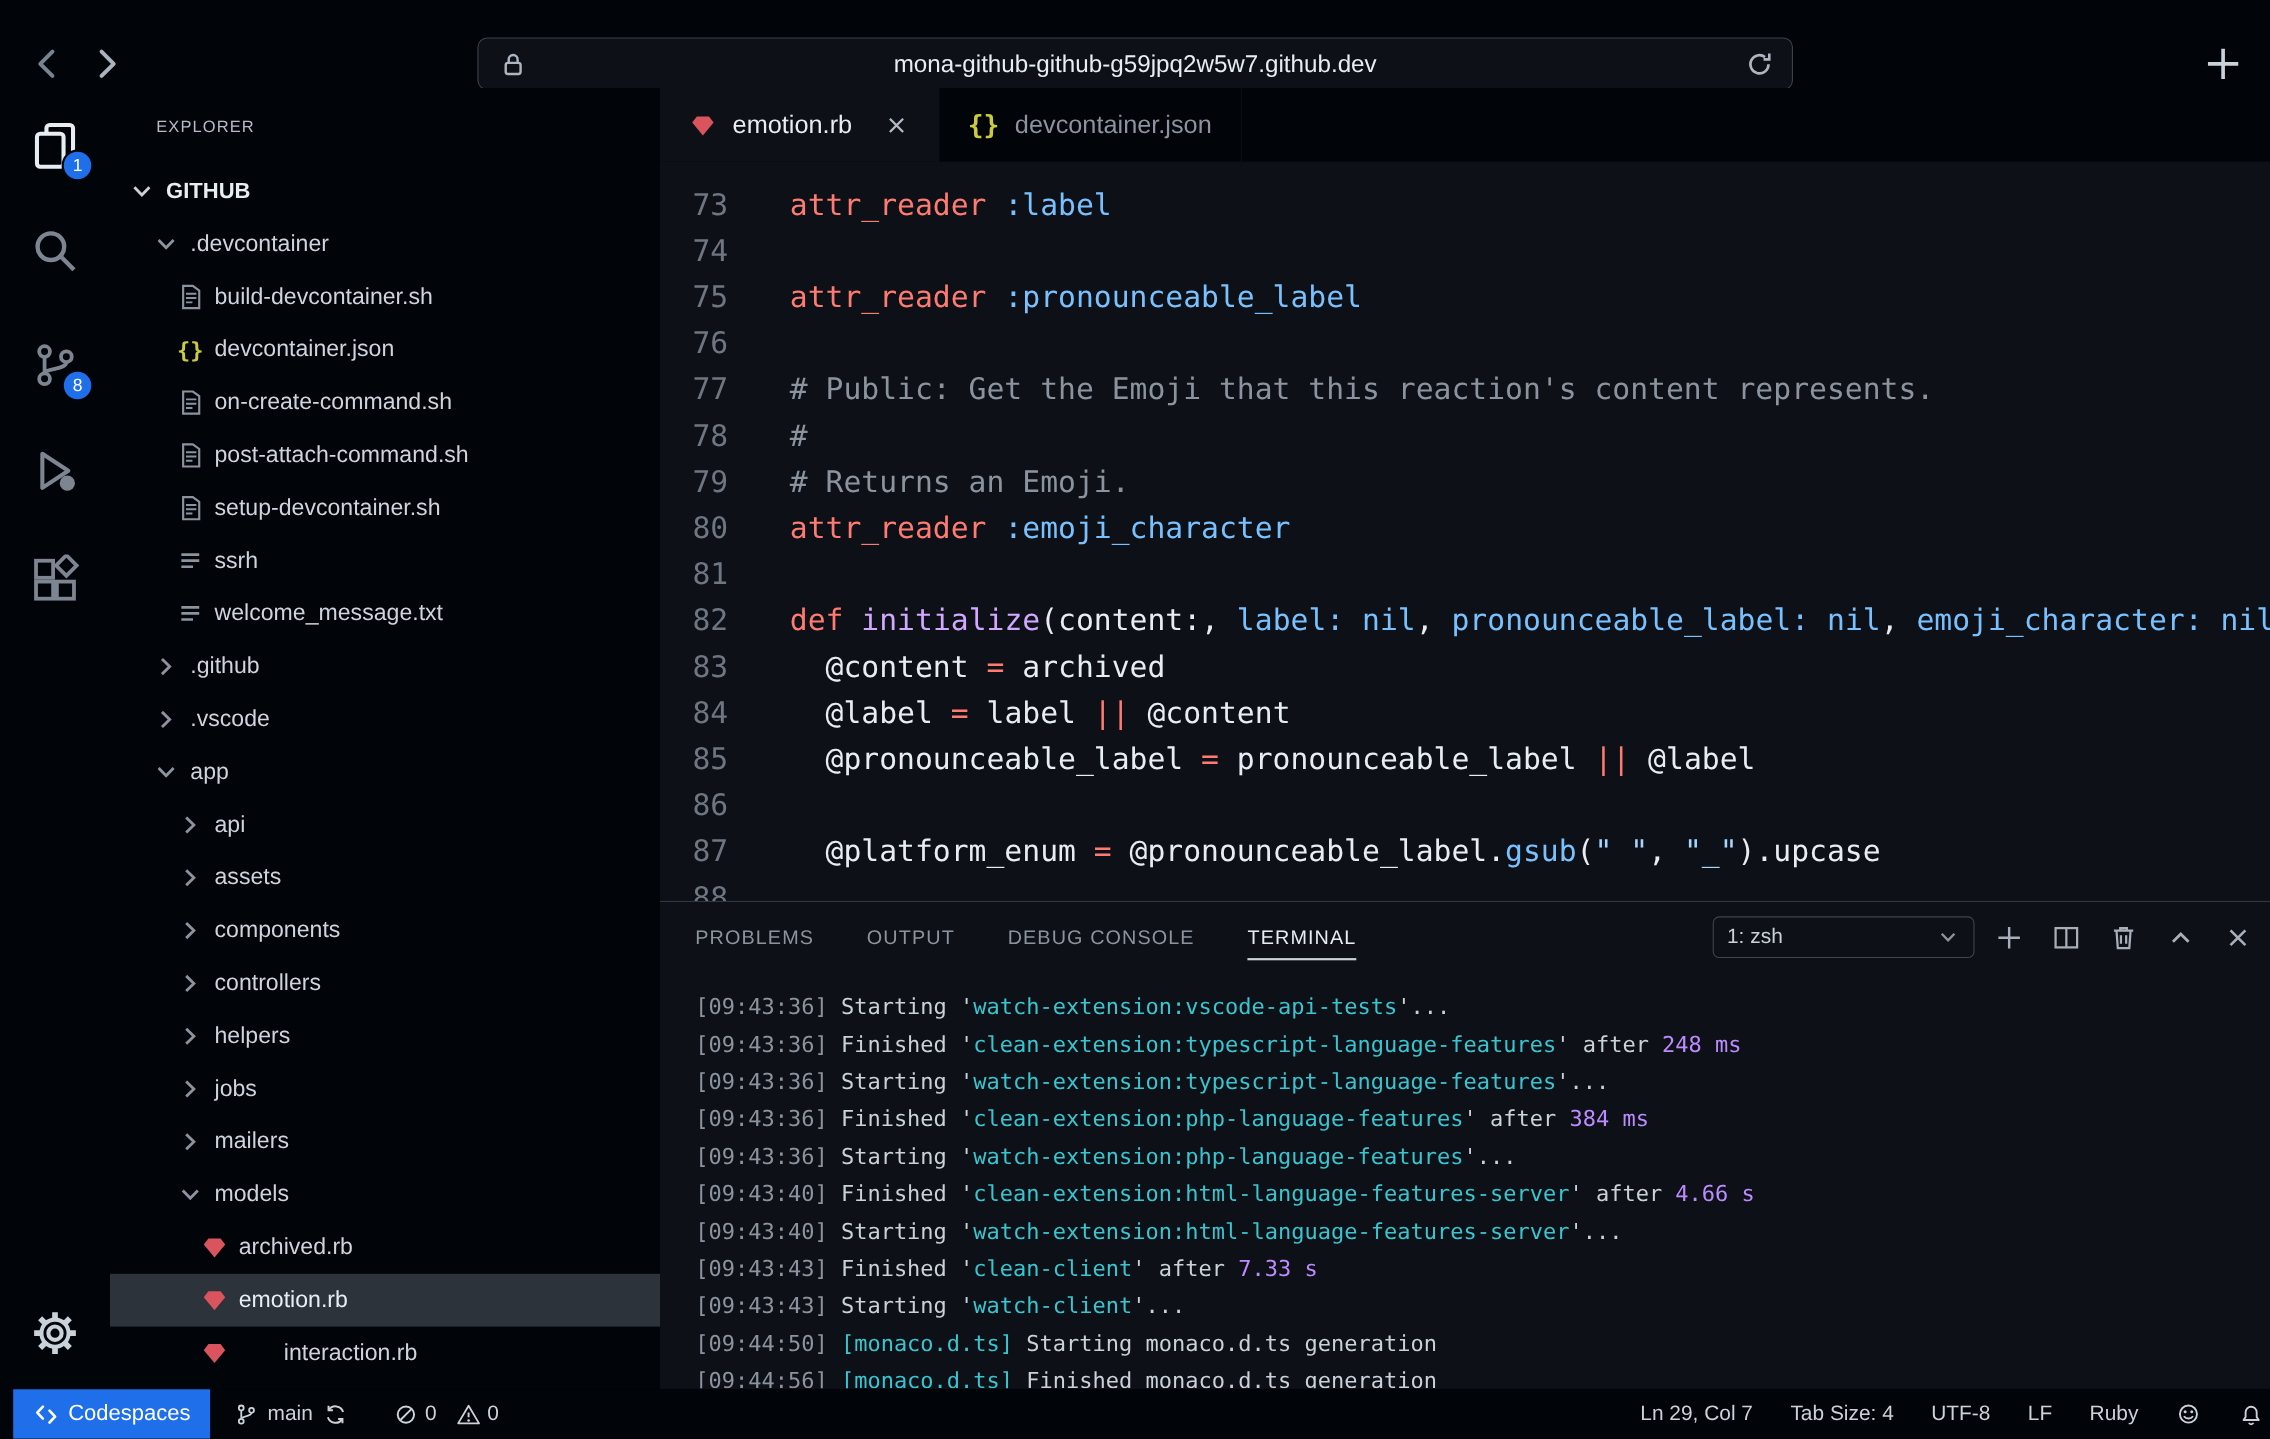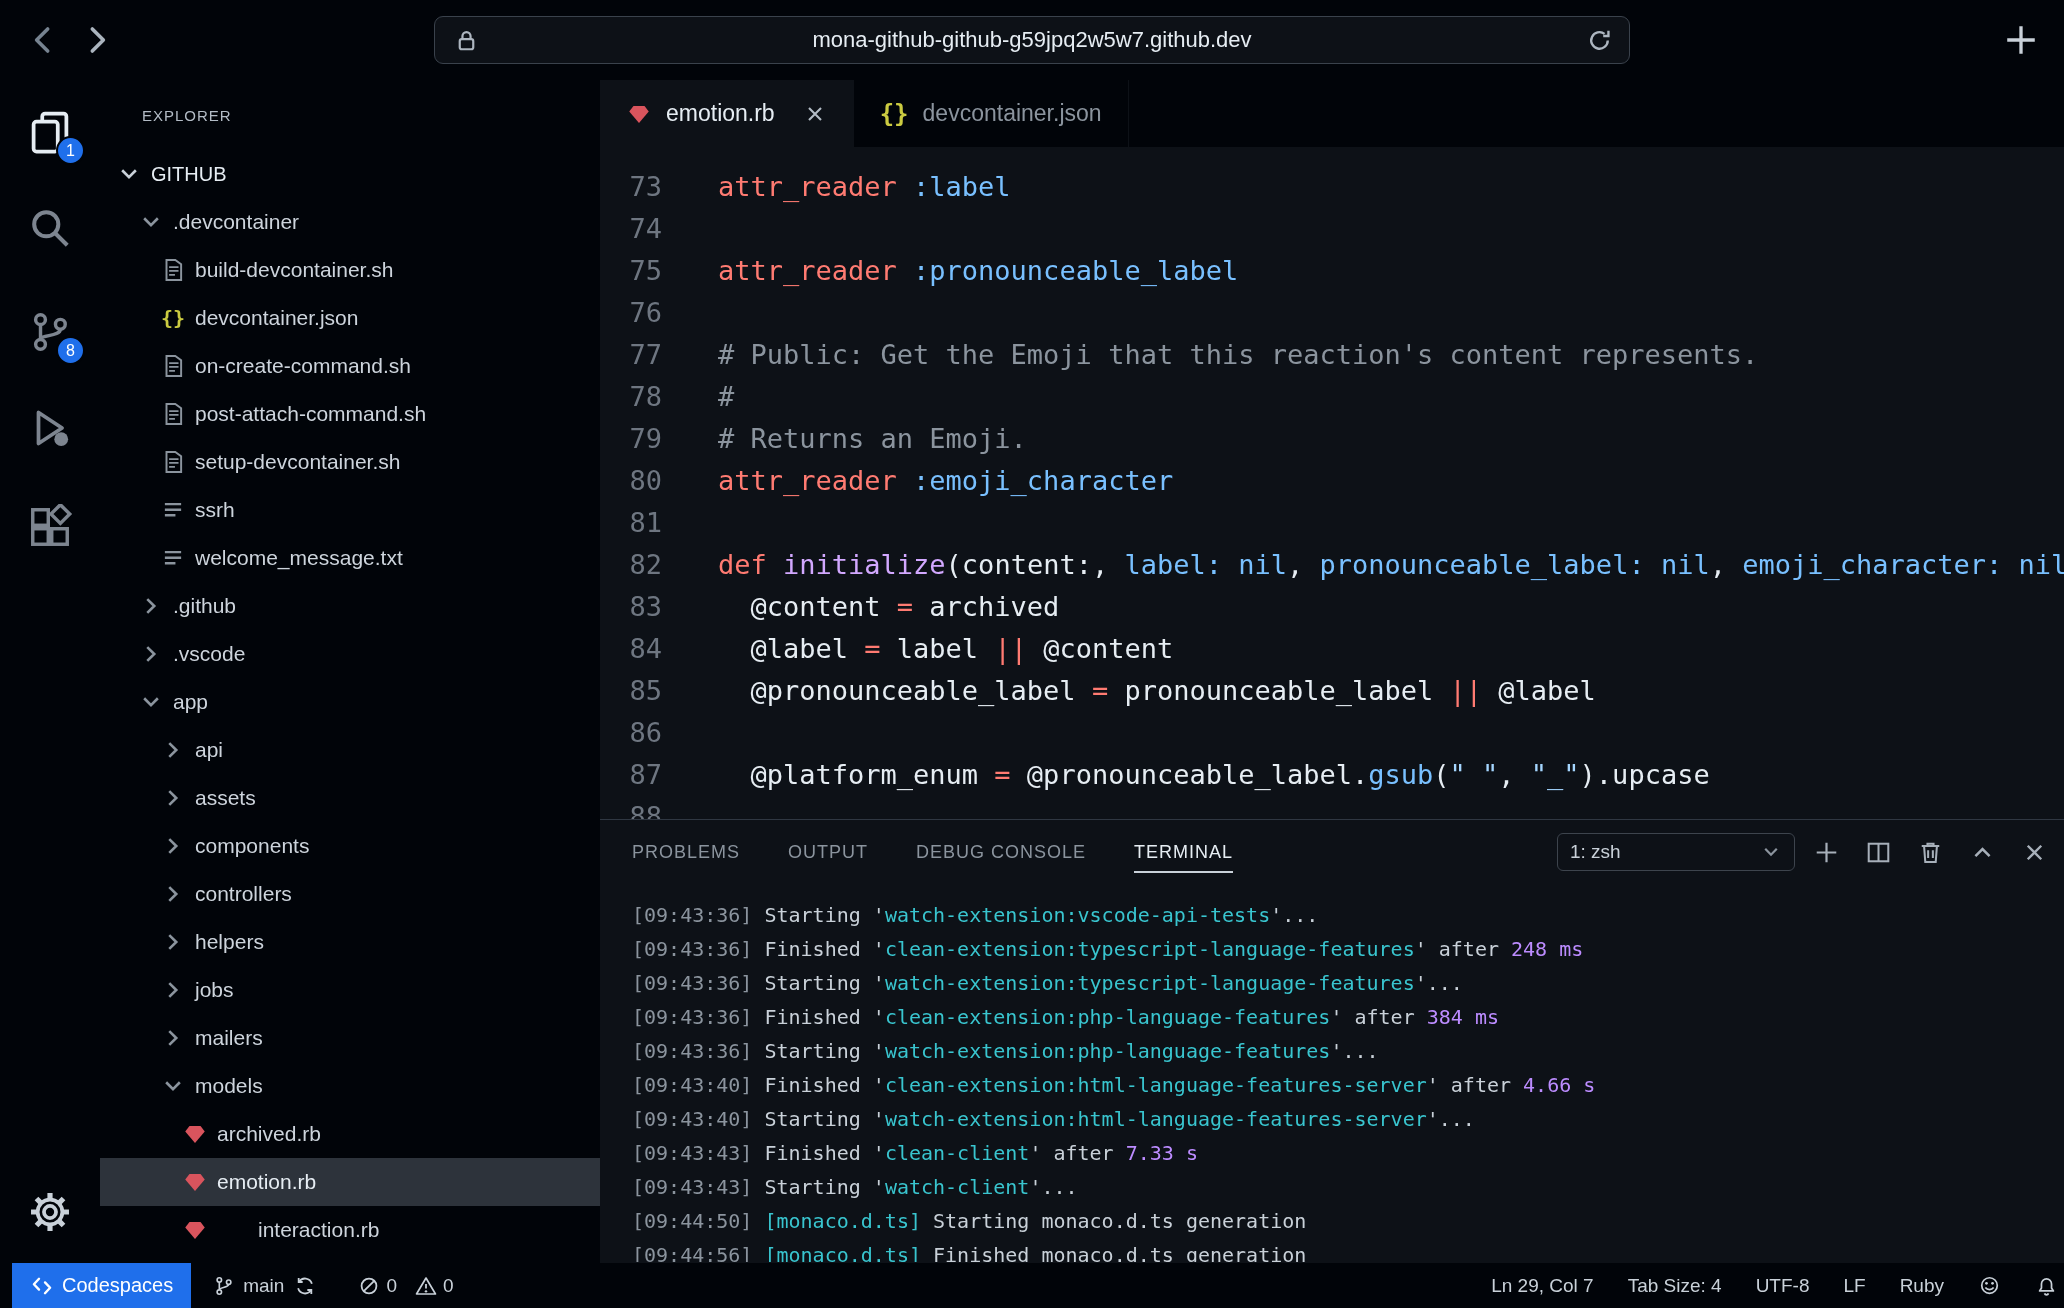--- a/index.html
+++ b/index.html
@@ -3,21 +3,21 @@
 <meta charset="utf-8">
 <style>
   * { box-sizing: border-box; margin: 0; padding: 0; }
   html,body{
     width:2064px;height:1308px;overflow:hidden;position:relative;
     background:#010409;font-family:"Liberation Sans",sans-serif;
   }
   svg{display:block;}
 
   
-  .browser-bar{position:absolute;left:0;top:0;width:2064px;height:80px;background:#010409;}
+  .browser-bar{position:absolute;left:0;top:18px;width:2064px;height:80px;background:#010409;}
   .nav-btn{position:absolute;top:23px;width:34px;height:34px;color:#8b949e;cursor:pointer;}
   .nav-back{left:26px;color:#768390;}
   .nav-fwd{left:80px;color:#aab4be;}
   .url-pill{position:absolute;left:434px;top:16px;width:1196px;height:48px;background:#0d1117;
     border:1.5px solid #3a424c;border-radius:9px;}
   .url-lock{position:absolute;left:18px;top:10px;width:27px;height:27px;color:#adb6c0;}
   .url-text{position:absolute;left:0;top:0;width:100%;height:48px;line-height:46px;text-align:center;
     color:#e6edf3;font-size:22px;}
   .url-refresh{position:absolute;right:16px;top:10px;width:27px;height:27px;color:#adb6c0;}
   .browser-plus{position:absolute;right:24px;top:21px;width:38px;height:38px;color:#c9d1d9;}
@@ -29,21 +29,21 @@
   .act-item.active{color:#e6edf3;}
   .ai-explorer{top:20px;} .ai-search{top:116px;} .ai-scm{top:220px;} .ai-debug{top:316px;} .ai-ext{top:415px;} .ai-gear{top:1100px;color:#c9d1d9;}
   .act-badge{position:absolute;right:-3px;bottom:-1px;min-width:29px;height:29px;border-radius:15px;
     background:#1f6feb;color:#fff;font-size:16px;display:flex;align-items:center;justify-content:center;border:2px solid #010409;}
 
   
   .sidebar{position:absolute;left:100px;top:80px;width:500px;height:1183px;background:#010409;overflow:hidden;}
   .sidebar-title{height:70px;display:flex;align-items:center;padding-left:42px;color:#b3bcc6;
     font-size:15px;letter-spacing:1px;}
   .tree-root-row{height:48px;display:flex;align-items:center;padding-left:16px;color:#e6edf3;
-    font-weight:normal;font-size:20px;cursor:pointer;}
+    font-weight:bold;font-size:20px;cursor:pointer;}
   .tree-row{height:48px;display:flex;align-items:center;font-size:21px;color:#cdd4dc;cursor:pointer;white-space:nowrap;}
   .tree-row.selected{background:#2d333b;color:#e6edf3;}
   .twisty{width:26px;height:26px;flex:none;color:#8b949e;margin-right:9px;}
   .tree-root-row .twisty{color:#c9d1d9;}
   .file-ic{width:26px;height:26px;flex:none;color:#8b949e;margin-right:9px;}
   .json-glyph{width:26px;flex:none;margin-right:9px;color:#cbcb41;font-family:"DejaVu Sans Mono",monospace;
     font-weight:bold;font-size:20px;text-align:center;}
 
   
   .main{position:absolute;left:600px;top:80px;width:1464px;height:1183px;background:#0d1117;}

